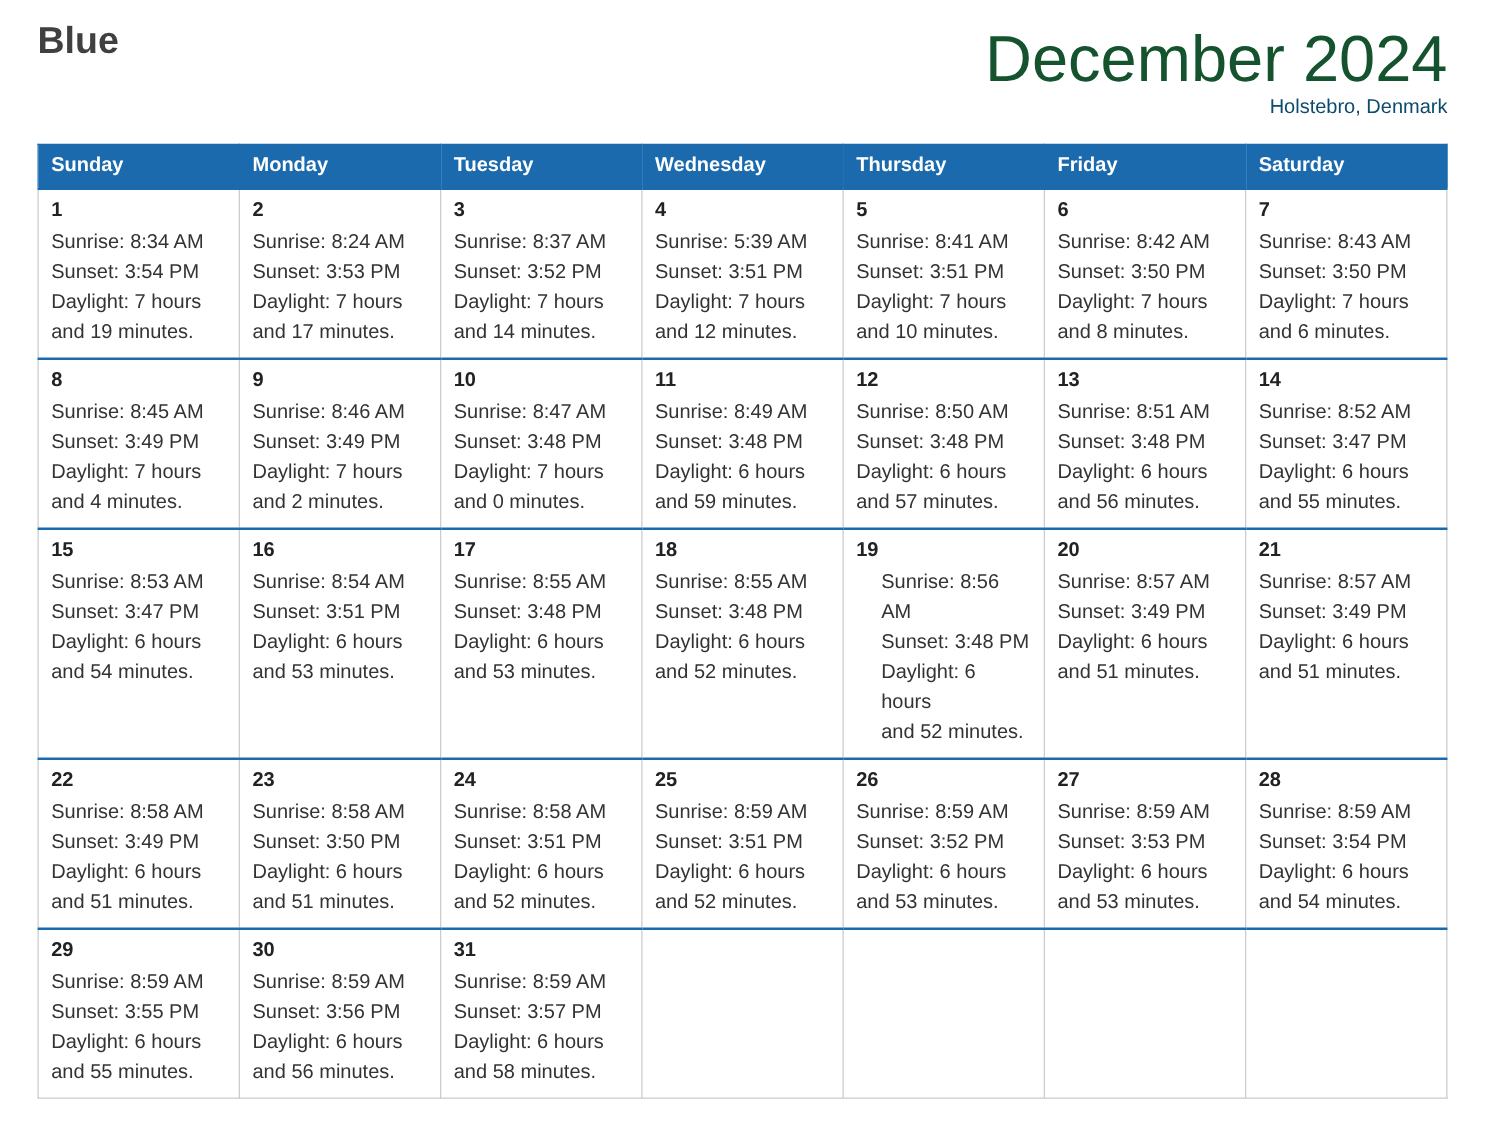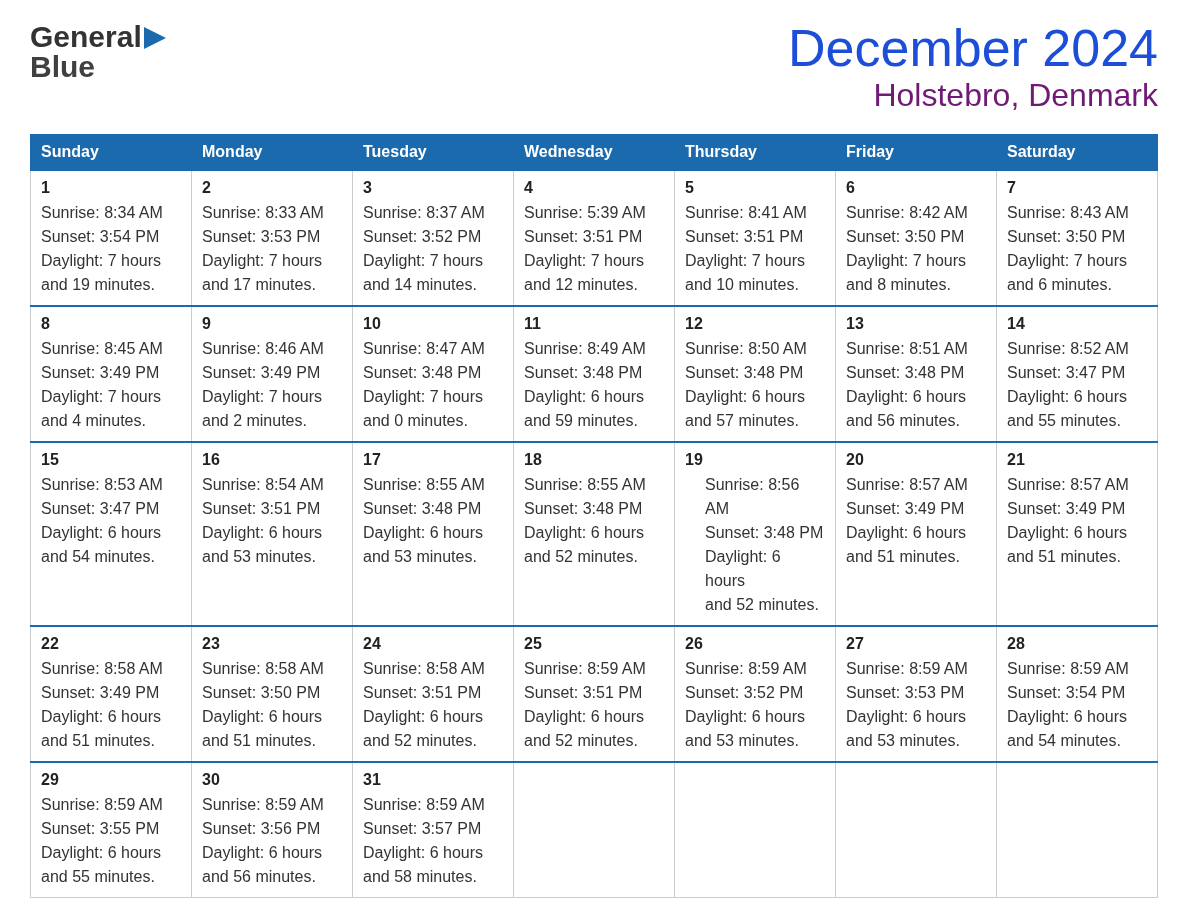--- a/index.html
+++ b/index.html
@@ -20,27 +20,27 @@
       display: flex;
       flex-direction: column;
       align-items: flex-start;
     }
     .title-block {
       text-align: right;
     }
     .title-block h1 {
       font-size: 52px;
       font-weight: normal;
-      color: #1d4ed8;
+      color: #14532d;
       line-height: 1.1;
     }
     .title-block h2 {
-      font-size: 32px;
+      font-size: 16px;
       font-weight: normal;
-      color: #701a75;
+      color: #0c4a6e;
     }
     table {
       width: 100%;
       border-collapse: collapse;
       table-layout: fixed;
       padding-left: 47px;
     }
     thead tr {
       background-color: #1a6aad;
     }
@@ -80,26 +80,20 @@
     td.empty {
       border-top: 2px solid #1a6aad;
       background: #fff;
     }
   </style>
 </head>
 <body>
 
 <div class="header">
   <div class="logo">
-    <div style="display:flex; align-items:center;">
-      <span style="font-size:30px; font-weight:bold; color:#333;">General</span>
-      <svg width="22" height="22" viewBox="0 0 22 22" style="margin-left:2px; margin-top:2px;">
-        <polygon points="0,0 22,11 0,22" fill="#1a6aad"></polygon>
-      </svg>
-    </div>
     <div style="font-size:30px; font-weight:bold; color:#404040; margin-top:-4px;">Blue</div>
   </div>
   <div class="title-block">
     <h1>December 2024</h1>
     <h2>Holstebro, Denmark</h2>
   </div>
 </div>
 
 <table>
   <thead>
@@ -117,21 +111,21 @@
   <tr>
         <td>
           <span class="day-number">1</span>
           <div class="day-info" style="white-space: pre-line;">Sunrise: 8:34 AM
 Sunset: 3:54 PM
 Daylight: 7 hours
 and 19 minutes.</div>
         </td>
         <td>
           <span class="day-number">2</span>
-          <div class="day-info" style="white-space: pre-line;">Sunrise: 8:33 AM
+          <div class="day-info" style="white-space: pre-line;">Sunrise: 8:24 AM
 Sunset: 3:53 PM
 Daylight: 7 hours
 and 17 minutes.</div>
         </td>
         <td>
           <span class="day-number">3</span>
           <div class="day-info" style="white-space: pre-line;">Sunrise: 8:37 AM
 Sunset: 3:52 PM
 Daylight: 7 hours
 and 14 minutes.</div>

